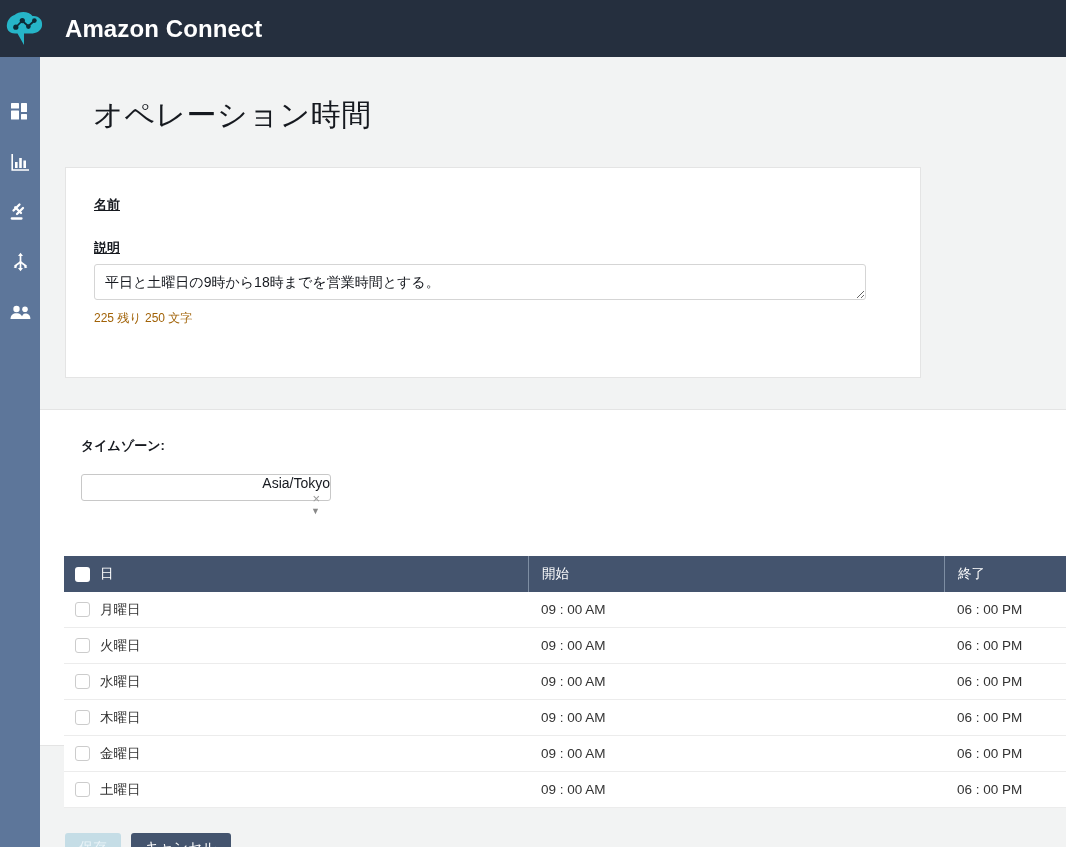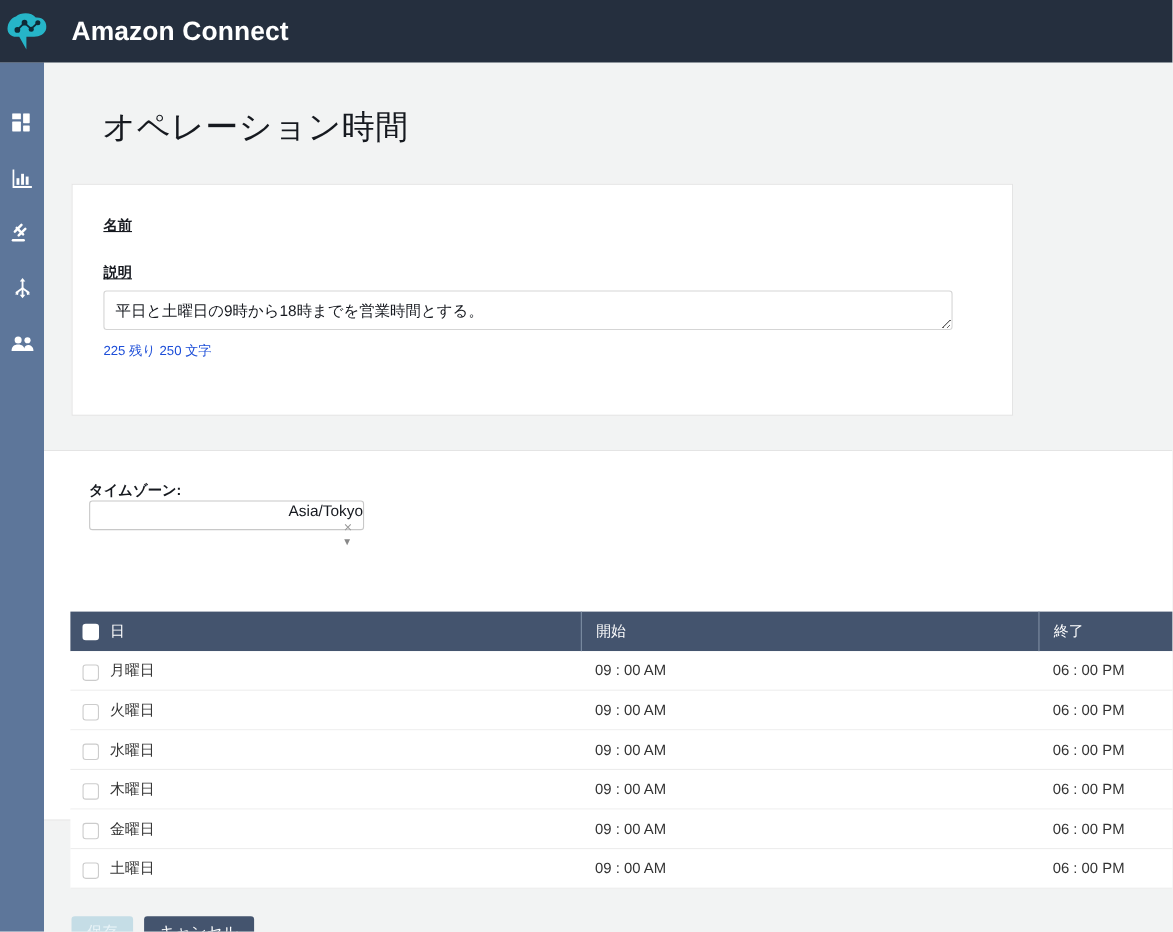--- a/index.html
+++ b/index.html
@@ -91,37 +91,37 @@
     border-radius: 3px;
     padding: 8px 10px 0 10px;
     font-size: 14px; color: #16191f;
     font-family: "Liberation Sans", "DejaVu Sans", sans-serif;
     resize: vertical;
     overflow: hidden;
     line-height: 18px;
     outline: none;
   }
   .char-count {
-    font-size: 12px; color: #1d4ed8;
+    font-size: 12px; color: #a16207;
     margin-top: 6px;
   }
 
   
   .card2 {
     position: absolute;
     top: 352px; left: 0px;
     width: 1026px; height: 337px;
     background: #ffffff;
     border-top: 1px solid #e4e4e4;
     border-bottom: 1px solid #e4e4e4;
   }
   .tz-wrap { padding: 27px 0 0 41px; }
   .tz-label {
     font-size: 13px; font-weight: bold; color: #16191f;
-    margin-bottom: 0;
+    margin-bottom: 19px;
   }
   .tz-select {
     width: 250px; height: 27px;
     border: 1px solid #c8c8c8;
     border-radius: 3px;
     display: flex; align-items: flex-end;
     background: #fff;
     position: relative;
     flex-direction: column;
   }
@@ -177,21 +177,21 @@
 
   .trow {
     display: flex;
     height: 36px;
     align-items: center;
     border-bottom: 1px solid #ececec;
     background: #ffffff;
     font-size: 13.5px;
     color: #333333;
   }
-  .td-day   { width: 464px; display: flex; align-items: flex-end; padding-left: 11px; }
+  .td-day   { width: 464px; display: flex; align-items: center; padding-left: 11px; }
   .td-start { width: 416px; display: flex; align-items: center; padding-left: 13px; }
   .td-end   { width: 220px; display: flex; align-items: center; padding-left: 13px; }
   .td-label { margin-left: 10px; }
   .time-val { font-size: 13.5px; color: #333; }
 
   
   .btn-row {
     position: absolute;
     top: 776px; left: 25px;
     display: flex; gap: 10px;

